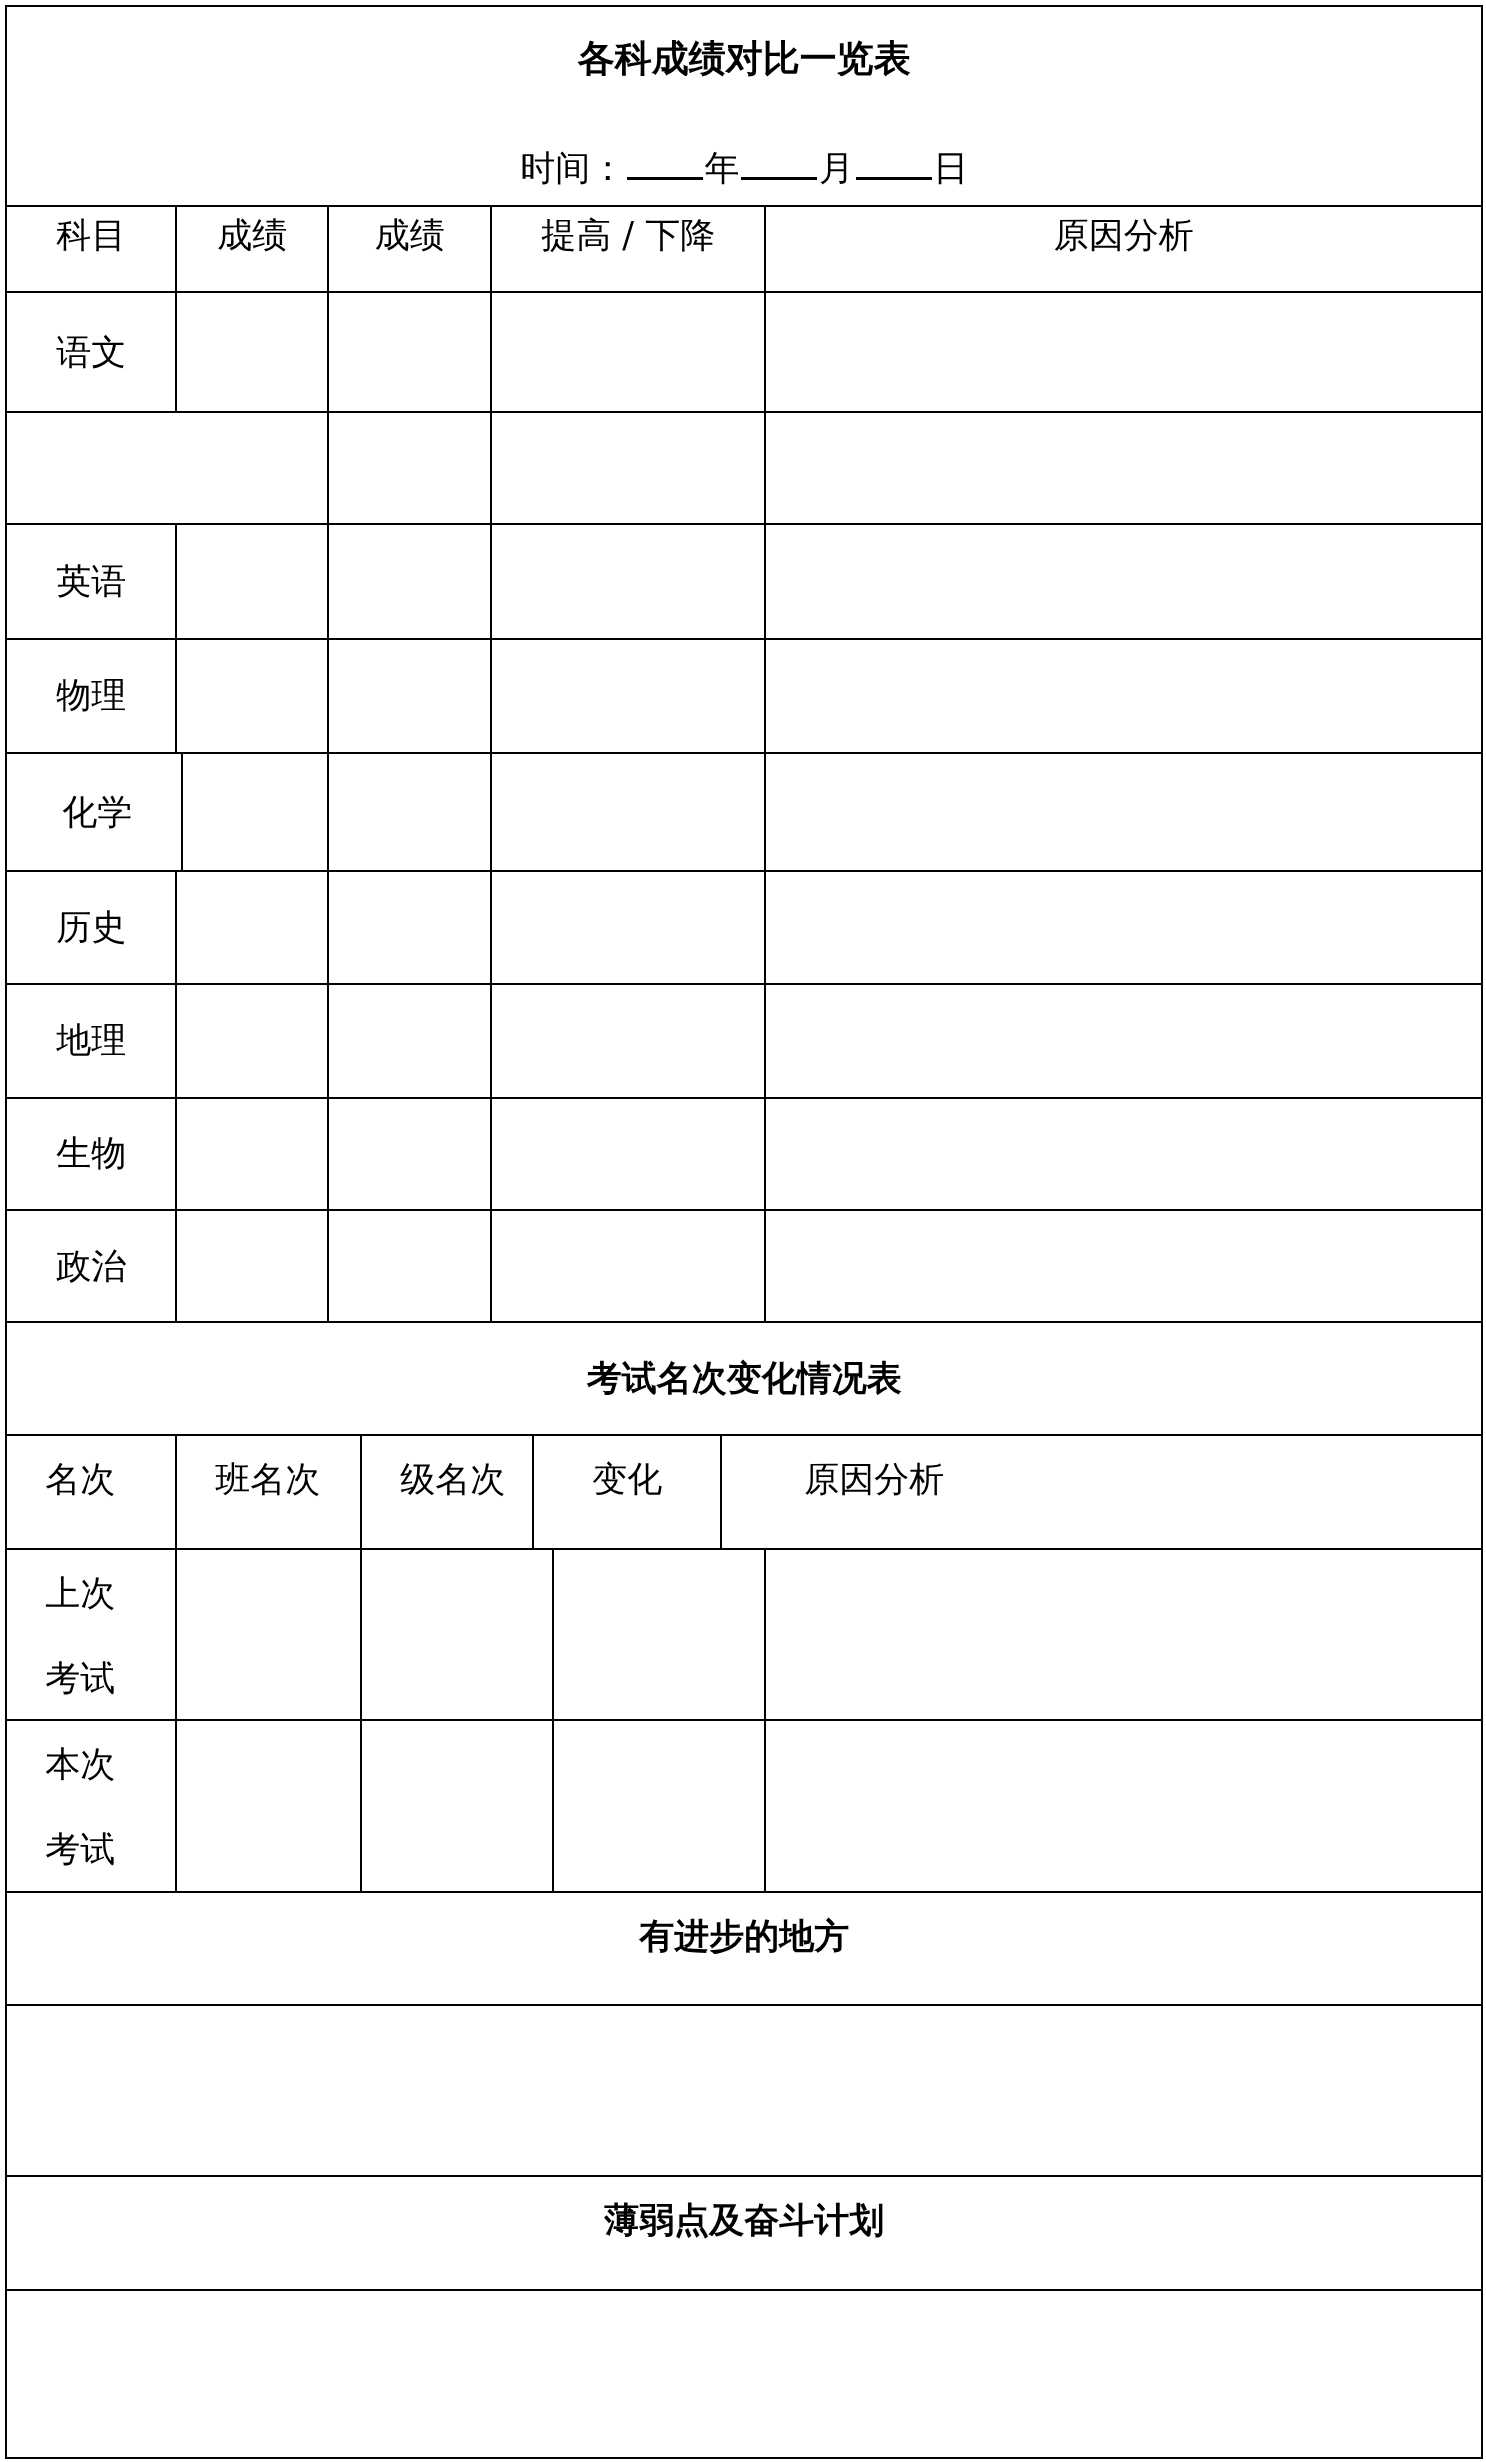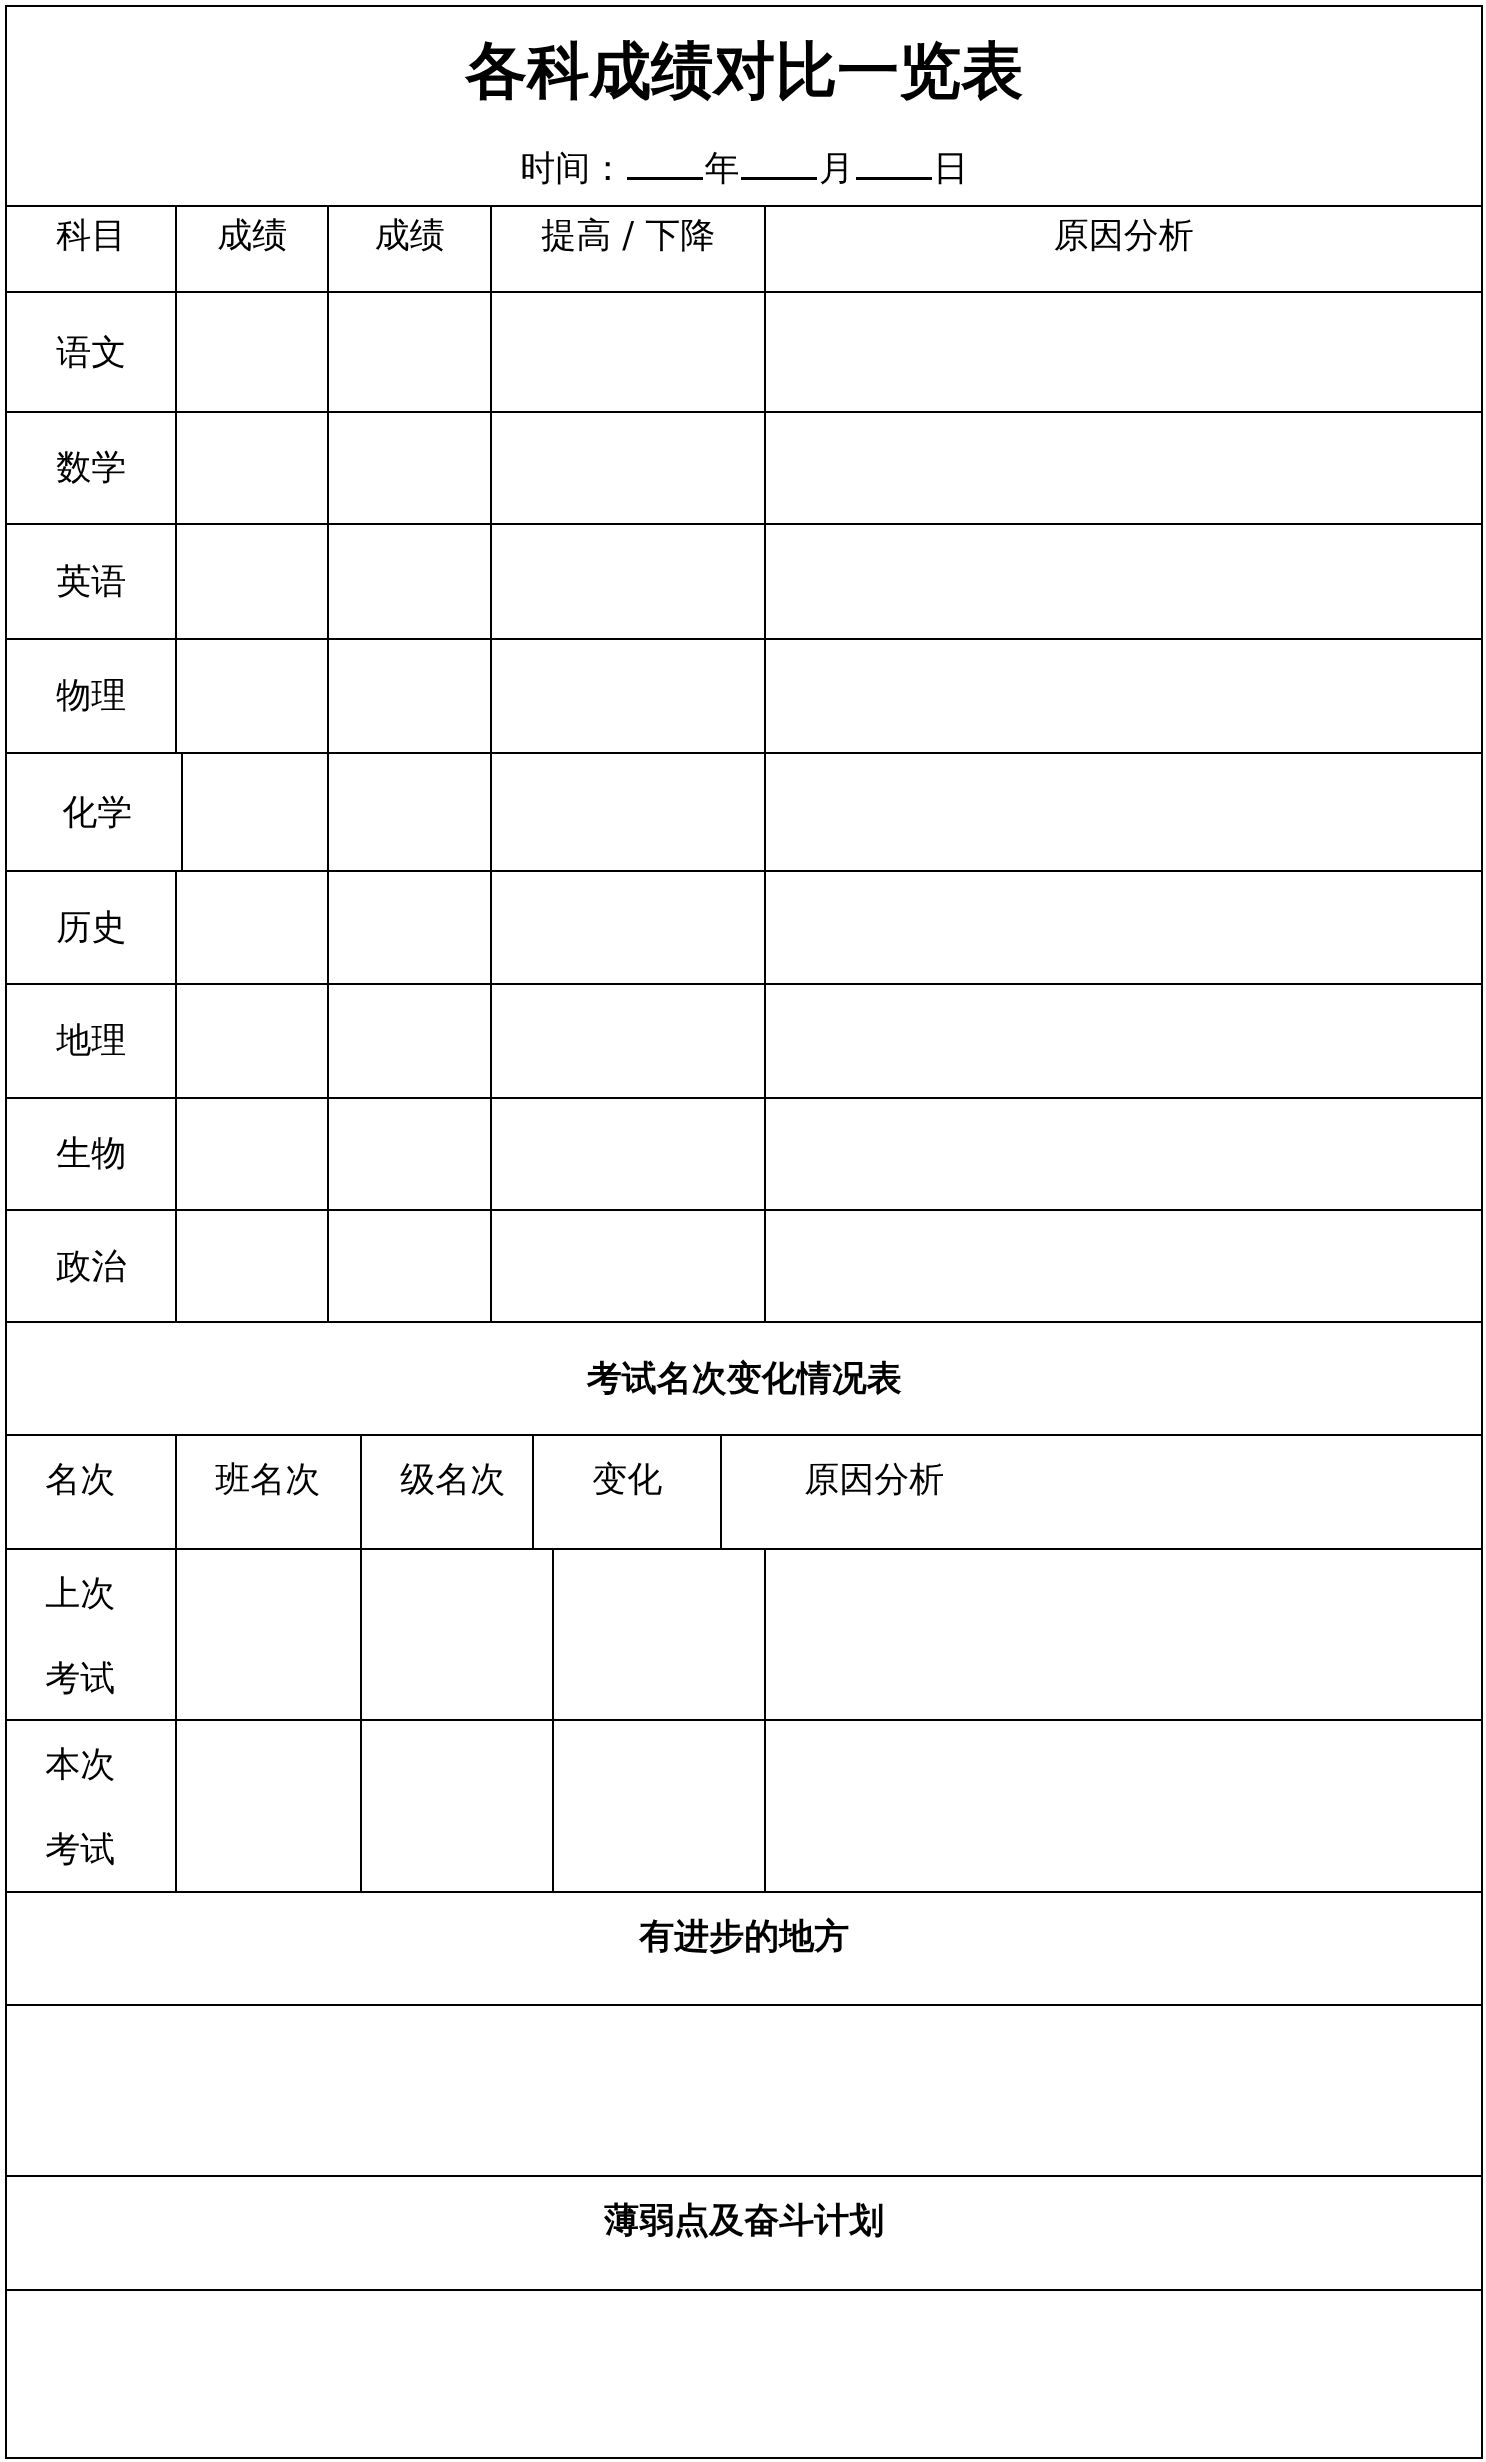--- a/index.html
+++ b/index.html
@@ -7,21 +7,21 @@
          font-family: "DejaVu Serif", "Liberation Serif", serif; color: #000; }
   .sheet { position: absolute; left: 5.2px; top: 5.2px; width: 1478px; height: 2454px;
            border: 2.6px solid #000; box-sizing: border-box; }
   .row { position: absolute; left: 0; right: 0; border-bottom: 2.6px solid #000; box-sizing: border-box; }
   .row.last { border-bottom: none; }
   .cell { position: absolute; top: 0; bottom: 0; border-right: 2.6px solid #000; box-sizing: border-box; }
   .cell.noborder { border-right: none; }
   .txt { font-size: 35px; line-height: 1; position: absolute; white-space: nowrap; }
   .center { left: 0; right: 0; text-align: center; }
   .bold-sans { font-family: "DejaVu Sans", "Liberation Sans", sans-serif; font-weight: bold; }
-  .title { font-size: 62px; }
+  .title { font-size: 37px; }
   .section-title { font-size: 35px; }
   .blank { display: inline-block; width: 76px; border-bottom: 3.5px solid #000; height: 31px; vertical-align: baseline; margin: 0 1.7px; }
   .lbl-left { left: 38px; }
 </style>
 </head>
 <body>
 
 <div class="sheet">
 
   <div class="row" style="top:0; height:200px;">
@@ -52,23 +52,20 @@
   <div class="row" style="top:286px; height:120px;">
     <div class="cell" style="left:0; width:170px;">
         <div class="txt center" style="top:42px;">语文</div>
       </div>
     <div class="cell" style="left:170px; width:152px;"></div>
     <div class="cell" style="left:322px; width:163px;"></div>
     <div class="cell" style="left:485px; width:274px;"></div>
     <div class="cell noborder" style="left:759px; right:0;"></div>
   </div>
   <div class="row" style="top:405px; height:113px;">
-    <div class="cell" style="left:0; width:170px;">
-        <div class="txt center" style="top:38px;">数学</div>
-      </div>
     <div class="cell" style="left:170px; width:152px;"></div>
     <div class="cell" style="left:322px; width:163px;"></div>
     <div class="cell" style="left:485px; width:274px;"></div>
     <div class="cell noborder" style="left:759px; right:0;"></div>
   </div>
   <div class="row" style="top:518px; height:115px;">
     <div class="cell" style="left:0; width:170px;">
         <div class="txt center" style="top:39px;">英语</div>
       </div>
     <div class="cell" style="left:170px; width:152px;"></div>

